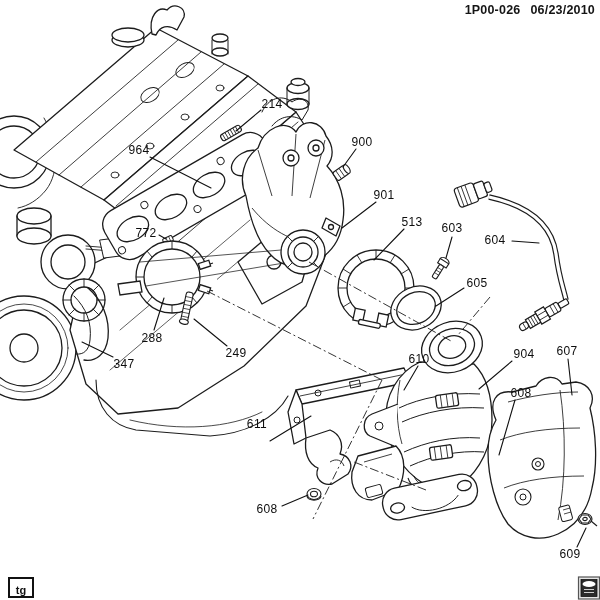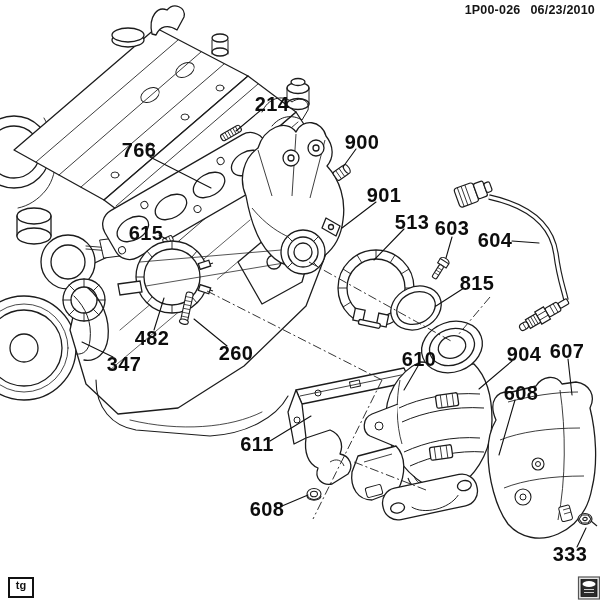--- a/index.html
+++ b/index.html
@@ -2,24 +2,24 @@
 <html><head>
 <meta charset="utf-8">
 <style>
   html,body{margin:0;padding:0;background:#fff;}
   body{width:600px;height:600px;font-family:"Liberation Sans",sans-serif;}
   .page{position:relative;width:600px;height:600px;background:#fff;overflow:hidden;}
   .page svg.art{position:absolute;left:0;top:0;}
   .header{position:absolute;top:3px;right:5px;display:flex;gap:10px;
           font-size:12.5px;font-weight:bold;color:#151515;letter-spacing:.2px;}
   .callout{position:absolute;transform:translate(-50%,-50%);
-           font-size:20px;font-weight:bold;color:#0d0d0d;letter-spacing:.4px;
+           font-size:12px;font-weight:normal;color:#0d0d0d;letter-spacing:.4px;
            line-height:1;cursor:pointer;user-select:none;}
   .tag-box{position:absolute;left:8px;top:577px;width:22px;height:17px;
-           border:2px solid #111;display:flex;align-items:flex-start;justify-content:center;
+           border:2px solid #111;display:flex;align-items:flex-end;justify-content:center;
            font-size:11px;font-weight:bold;color:#111;background:#fff;}
 </style>
 </head>
 <body>
 
 <div class="page">
 
 <svg class="art" width="600" height="600" viewBox="0 0 600 600">
 
   <g stroke="#1c1c1c" fill="none" stroke-width="1.3" stroke-linejoin="round" stroke-linecap="round">
@@ -325,36 +325,36 @@
     <path d="M584,589.5 L594,589.5 M584,592.5 L594,592.5" stroke="#cfcfcf" stroke-width="1.2"></path>
   </g>
 </svg>
 
   <div class="header">
     <span>1P00-026</span>
     <span>06/23/2010</span>
   </div>
 
   <div class="callout" style="left:272px;top:104px">214</div>
-  <div class="callout" style="left:139px;top:150px">766</div>
+  <div class="callout" style="left:139px;top:150px">964</div>
   <div class="callout" style="left:362px;top:142px">900</div>
   <div class="callout" style="left:384px;top:195px">901</div>
   <div class="callout" style="left:412px;top:222px">513</div>
   <div class="callout" style="left:452px;top:228px">603</div>
   <div class="callout" style="left:495px;top:240px">604</div>
-  <div class="callout" style="left:477px;top:283px">815</div>
-  <div class="callout" style="left:146px;top:233px">615</div>
-  <div class="callout" style="left:152px;top:338px">482</div>
-  <div class="callout" style="left:236px;top:353px">260</div>
+  <div class="callout" style="left:477px;top:283px">605</div>
+  <div class="callout" style="left:146px;top:233px">772</div>
+  <div class="callout" style="left:152px;top:338px">288</div>
+  <div class="callout" style="left:236px;top:353px">249</div>
   <div class="callout" style="left:124px;top:364px">347</div>
   <div class="callout" style="left:419px;top:359px">610</div>
   <div class="callout" style="left:524px;top:354px">904</div>
   <div class="callout" style="left:567px;top:351px">607</div>
   <div class="callout" style="left:521px;top:393px">608</div>
-  <div class="callout" style="left:257px;top:444px">611</div>
+  <div class="callout" style="left:257px;top:424px">611</div>
   <div class="callout" style="left:267px;top:509px">608</div>
-  <div class="callout" style="left:570px;top:554px">333</div>
+  <div class="callout" style="left:570px;top:554px">609</div>
 
   <div class="tag-box">
     <span>tg</span>
   </div>
 
 </div>
 
 </body></html>

